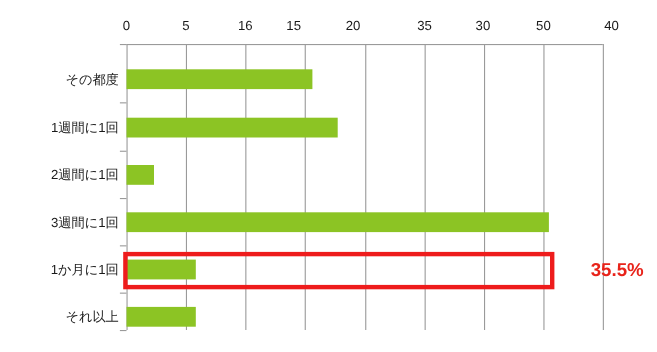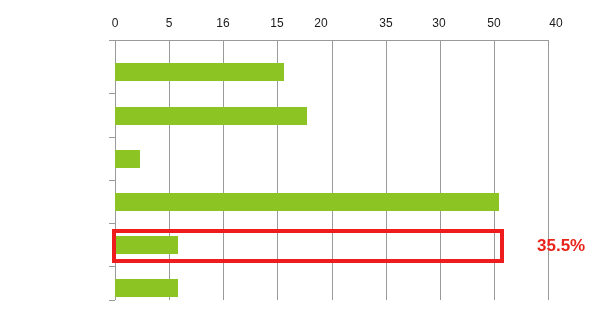--- a/index.html
+++ b/index.html
@@ -118,28 +118,36 @@
 </style>
 </head>
 <body>
 
 <div id="chart-root">
 
   <div>
     <span class="xtick-label" style="left:115px;">0</span>
     <span class="xtick-label" style="left:169px;">5</span>
     <span class="xtick-label" style="left:223px;">16</span>
-    <span class="xtick-label" style="left:277px;">15</span>
+    <span class="xtick-label" style="left:267px;">15</span>
     <span class="xtick-label" style="left:321px;">20</span>
     <span class="xtick-label" style="left:386px;">35</span>
     <span class="xtick-label" style="left:439px;">30</span>
     <span class="xtick-label" style="left:494px;">50</span>
     <span class="xtick-label" style="left:556px;">40</span>
   </div>
 
+  <div id="ylabels">
+    <span class="ytick-label" style="top:72px;">その都度</span>
+    <span class="ytick-label" style="top:116px;">1週間に1回</span>
+    <span class="ytick-label" style="top:159px;">2週間に1回</span>
+    <span class="ytick-label" style="top:202px;">3週間に1回</span>
+    <span class="ytick-label" style="top:245px;">1か月に1回</span>
+    <span class="ytick-label" style="top:288px;">それ以上</span>
+  </div>
 
   <div>
     <div class="ytick-mark" style="top:40px;"></div>
     <div class="ytick-mark" style="top:93px;"></div>
     <div class="ytick-mark" style="top:137px;"></div>
     <div class="ytick-mark" style="top:180px;"></div>
     <div class="ytick-mark" style="top:223px;"></div>
     <div class="ytick-mark" style="top:266px;"></div>
     <div class="ytick-mark" style="top:300px;"></div>
   </div>

